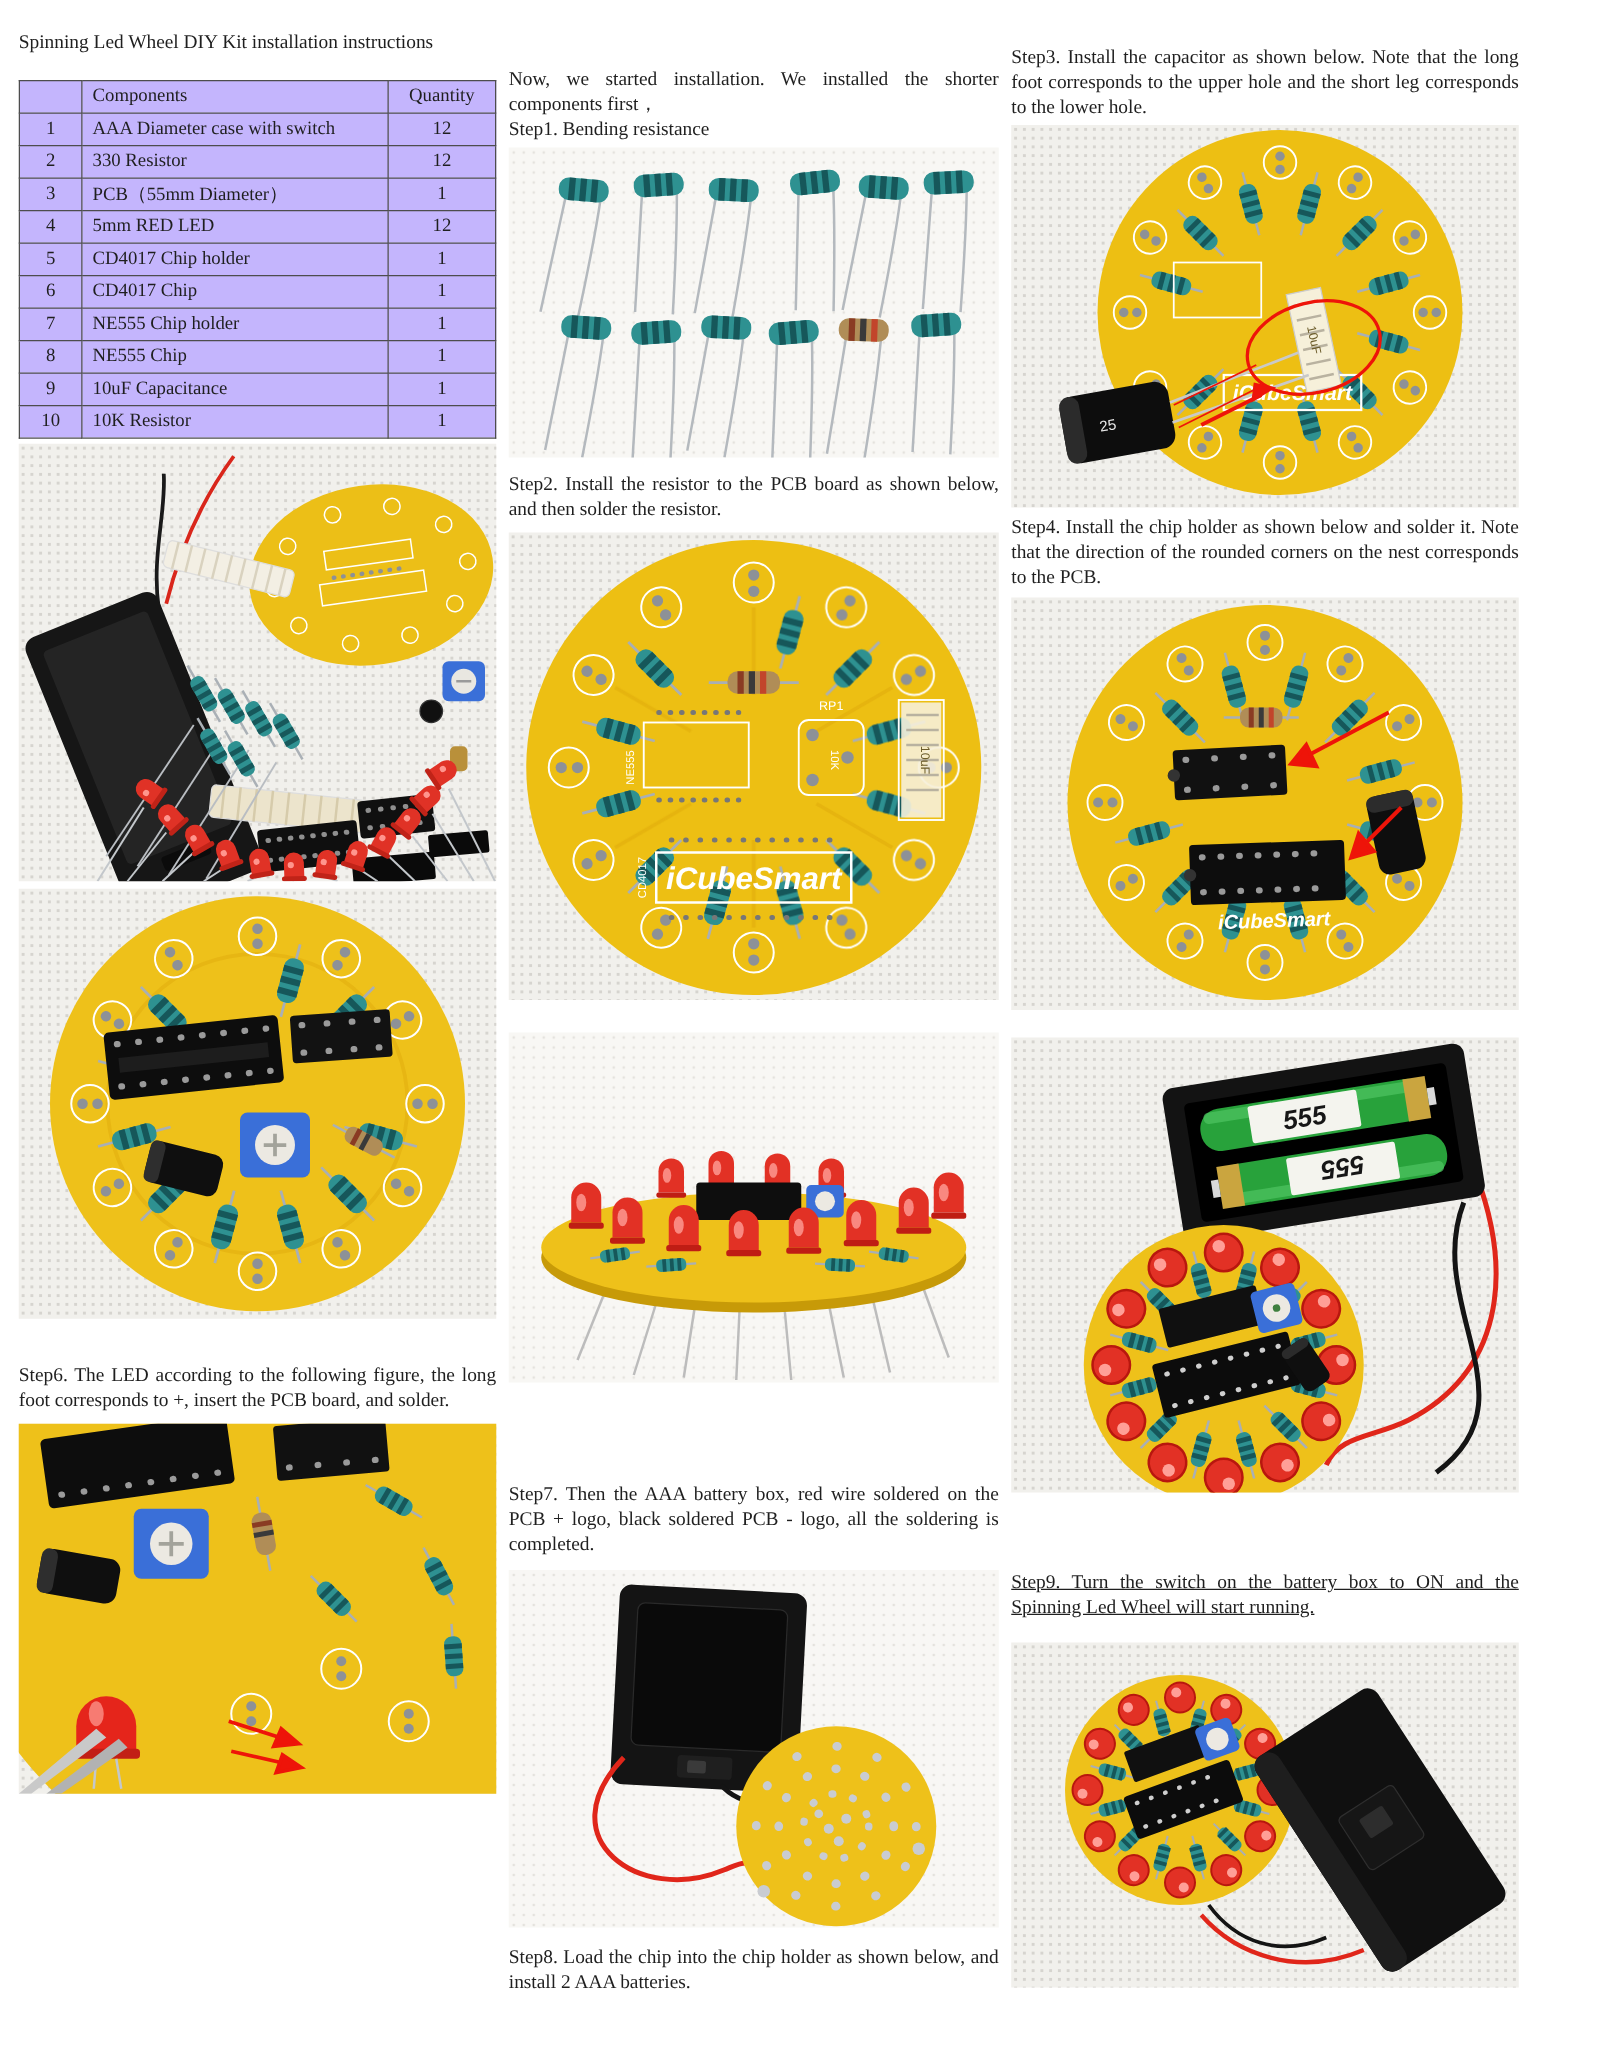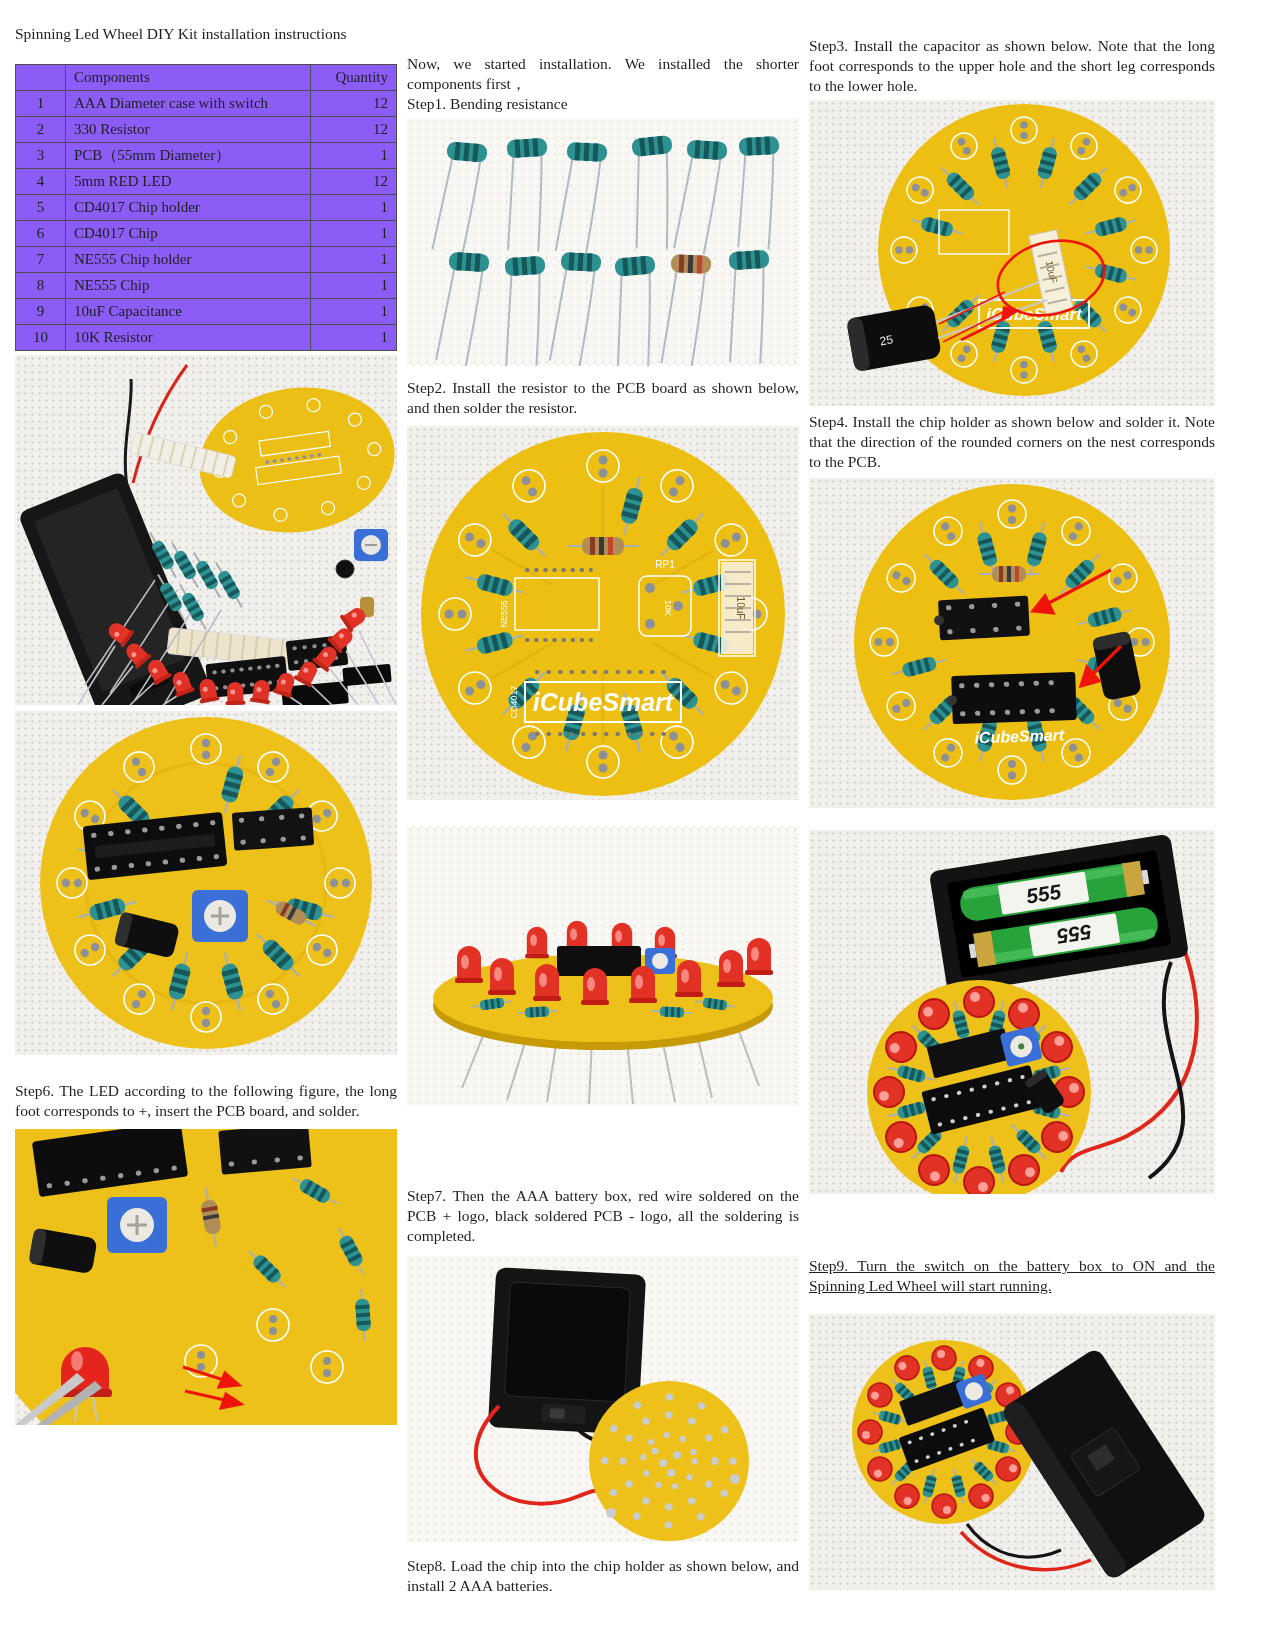--- a/index.html
+++ b/index.html
@@ -14,40 +14,40 @@
     grid-template-columns:382px 392px 406px;
     column-gap:10px;
     padding:24px 0 0 15px;
   }
   p { margin:0; font-size:15.5px; line-height:1.29; text-align:justify; }
   .title { text-align:left; }
   .intro { margin-top:14px; }
   .comp-table { border-collapse:collapse; width:100%; margin-top:20px; }
   .comp-table th, .comp-table td {
     border:1px solid #4d4d4d; font-size:15px; font-weight:normal;
-    padding:1px 8px; height:26px; background:#8b5cf6;
+    padding:1px 8px; height:26px; background:#c4b5fd;
   }
   .comp-table .c-num { width:50px; text-align:center; padding:1px 2px; }
   .comp-table .c-name { text-align:left; }
-  .comp-table .c-qty { width:86px; text-align:right; }
+  .comp-table .c-qty { width:86px; text-align:center; }
   svg.photo { display:block; width:100%; }
   .fabric {
     background-color:#f1f0ec;
     background-image:radial-gradient(#d6d4cf 1.2px, rgba(0,0,0,0) 1.4px);
     background-size:7px 7px;
   }
   .fabric-light {
     background-color:#f8f7f4;
     background-image:radial-gradient(#e4e2dd 1.1px, rgba(0,0,0,0) 1.3px);
     background-size:8px 8px;
   }
   .mt4{margin-top:4px;} .mt6{margin-top:6px;} .mt8{margin-top:8px;}
   .mt10{margin-top:10px;} .mt12{margin-top:12px;} .mt14{margin-top:14px;}
   .mt18{margin-top:18px;} .mt22{margin-top:22px;} .mt26{margin-top:26px;}
-  .mt30{margin-top:30px;} .mt34{margin-top:26px;} .mt62{margin-top:62px;text-decoration:underline;}
+  .mt30{margin-top:30px;} .mt34{margin-top:36px;} .mt62{margin-top:62px;text-decoration:underline;}
   .mt80{margin-top:80px;}
   text { font-family:"Liberation Sans", sans-serif; }
 </style>
 </head>
 <body>
 
 <div class="page">
 
   <div>
     <p class="title">Spinning Led Wheel DIY Kit installation instructions</p>

